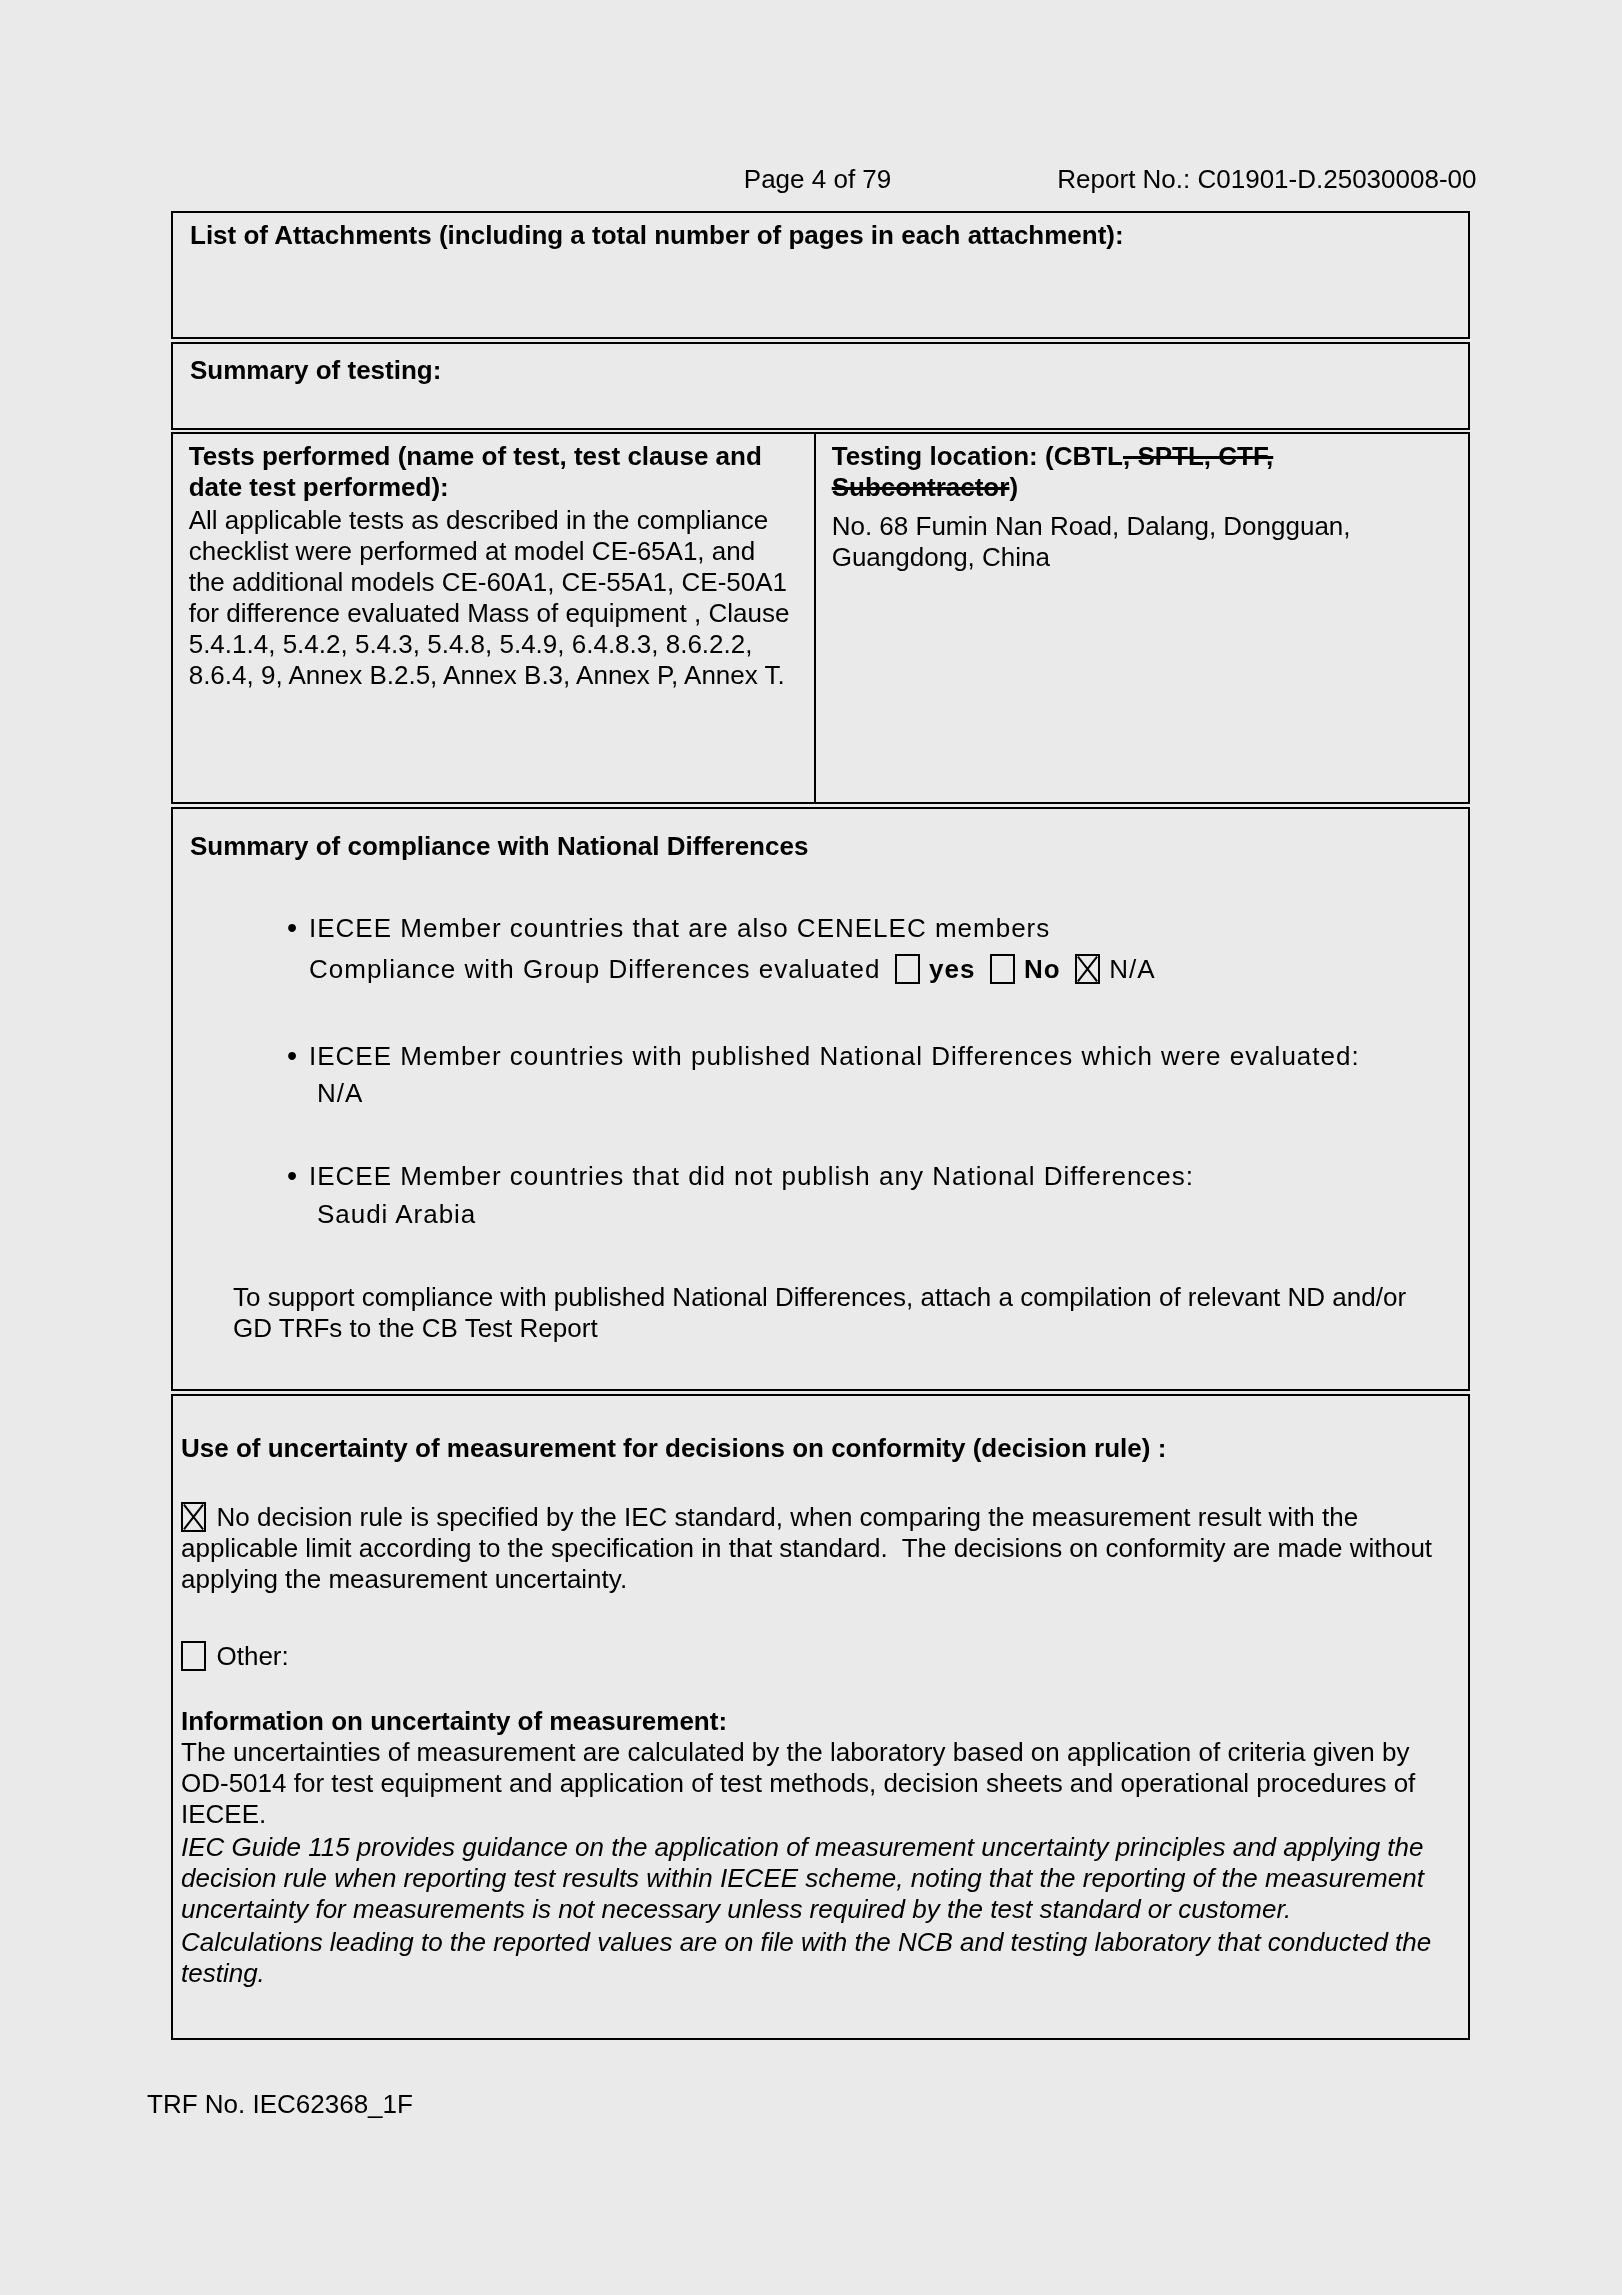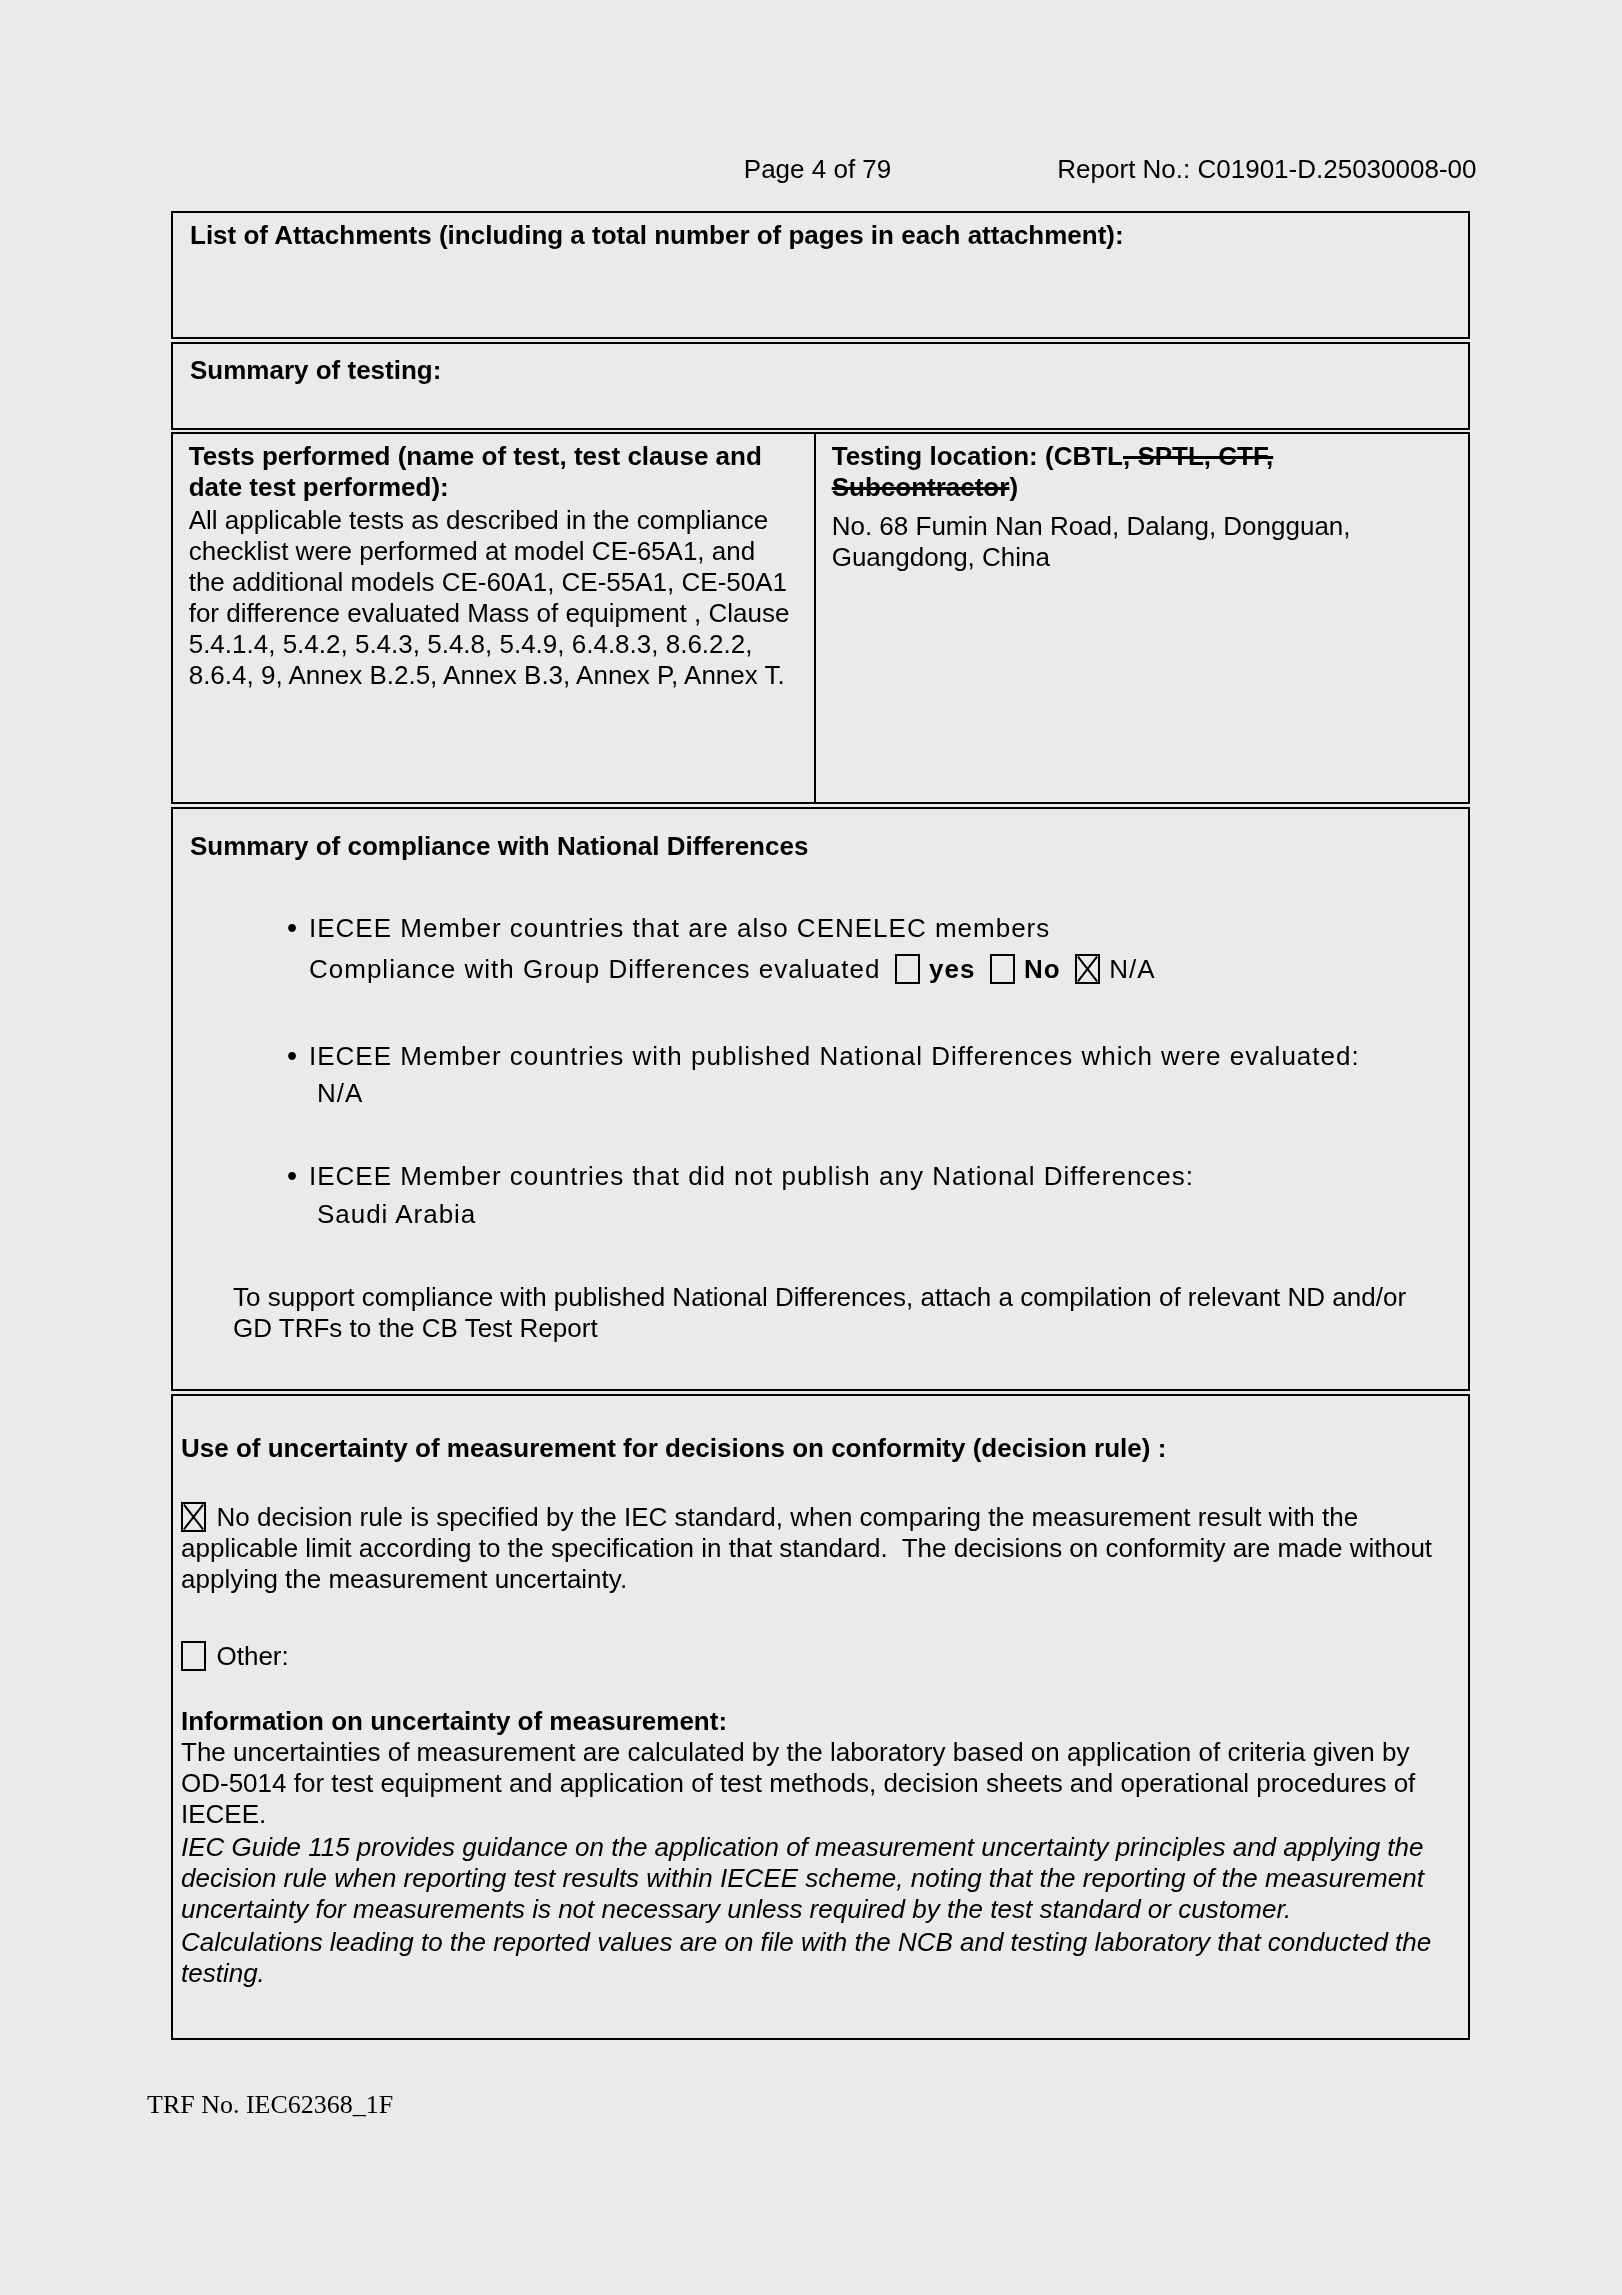--- a/index.html
+++ b/index.html
@@ -2,21 +2,21 @@
 <html style="font-size:10.5px"><head>
 <meta charset="utf-8">
 <style>
   html,body{margin:0;padding:0;}
   body{
     width:1623px;height:2295px;position:relative;
     background:#eaeaea;color:#000;
     font-family:"Liberation Sans","DejaVu Sans",sans-serif;
     font-size:26px;line-height:31px;
   }
-  .hdr{position:absolute;left:171px;top:154px;width:1299px;height:34px;}
+  .hdr{position:absolute;left:171px;top:164px;width:1299px;height:34px;}
   .hdr-page{position:absolute;left:50%;transform:translateX(-52%);white-space:nowrap;}
   .hdr-report{position:absolute;right:-6.5px;white-space:nowrap;}
 
   .doc{position:absolute;left:171px;top:211px;width:1299px;}
   .box{border:2.6px solid #000;box-sizing:border-box;overflow:hidden;background:transparent;}
   .b1{height:128px;padding:7px 17px;}
   .b2{height:88px;padding:11.8px 17px;margin-top:2.6px;}
   .row3{height:372px;margin-top:2.6px;display:flex;padding:0;}
   .row3 .cell{box-sizing:border-box;padding:6.5px 15.7px;line-height:31px;}
   .cell-l{width:643px;border-right:2.6px solid #000;}
@@ -45,21 +45,21 @@
     box-sizing:border-box;vertical-align:-5.9px;margin:0 9.2px 0 14.4px;
     background:transparent;
   }
   .cb.first{margin-left:0;margin-right:10.5px;}
   .cb svg{display:block;width:100%;height:100%;}
   .opt1{margin-top:38px;}
   .opt2{margin-top:46px;}
   .info-h{margin-top:34px;}
   .para{white-space:normal;}
   .p2{margin-top:2px;font-style:italic;}
-  .ftr{position:absolute;left:147px;top:2089px;white-space:nowrap;font-family:Liberation Serif, serif;}
+  .ftr{position:absolute;left:147px;top:2089px;white-space:nowrap;}
 </style>
 </head>
 <body>
 
 <div class="hdr">
   <span class="hdr-page">Page 4 of 79</span>
   <span class="hdr-report">Report No.: C01901-D.25030008-00</span>
 </div>
 
 <div class="doc">

